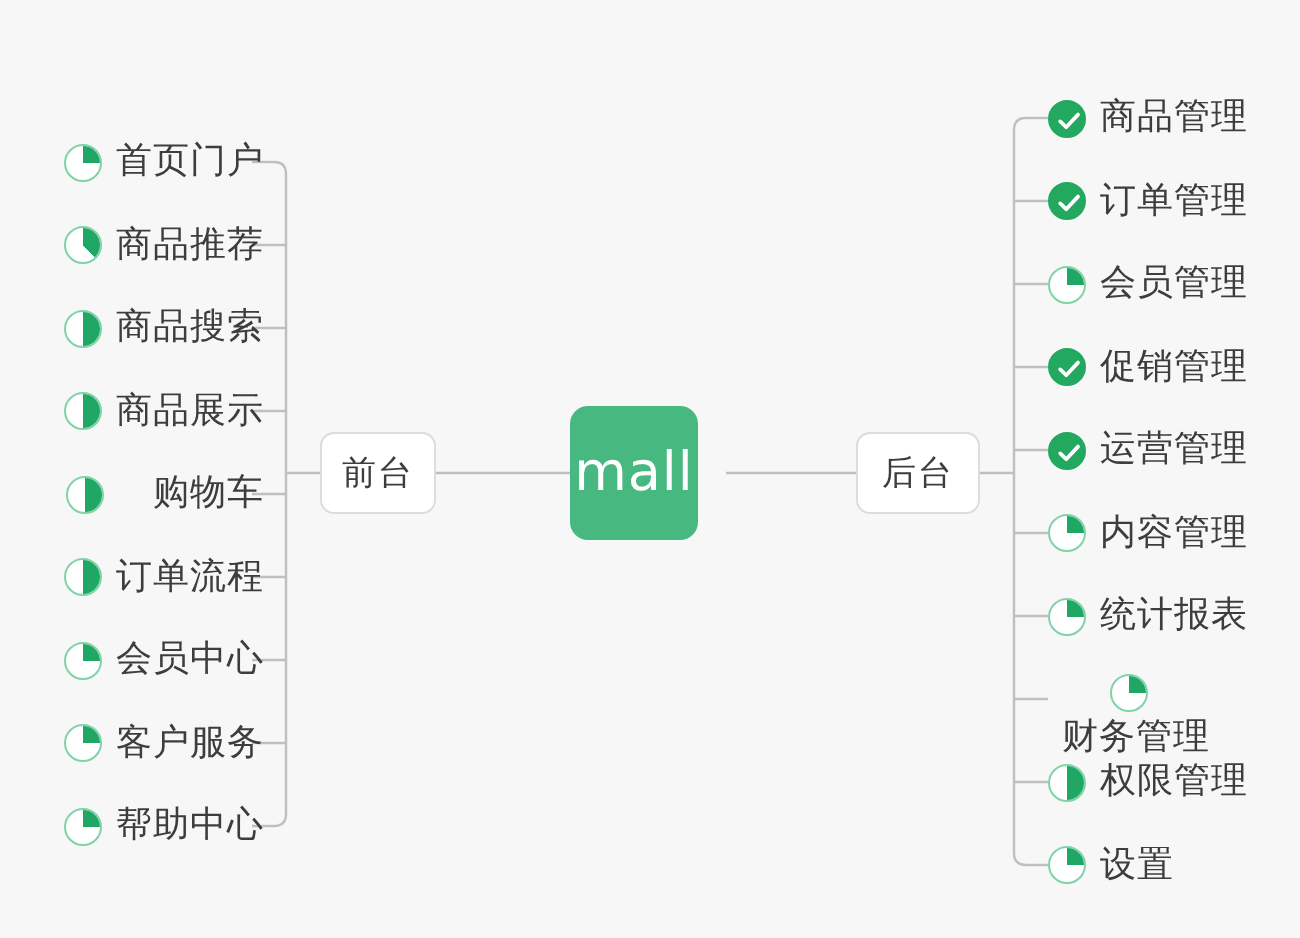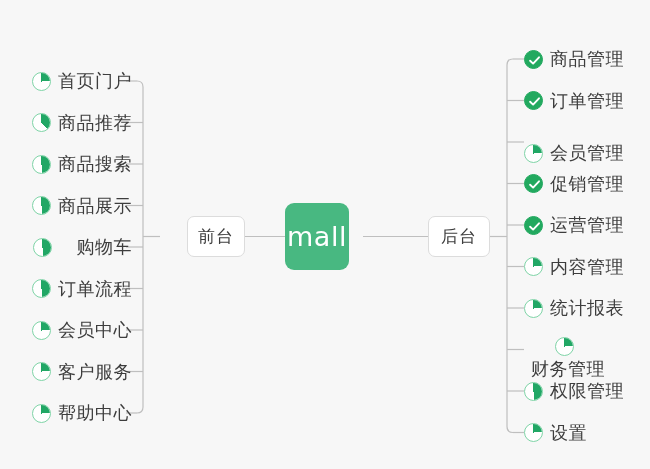--- a/index.html
+++ b/index.html
@@ -180,21 +180,21 @@
         <span class="leaf-label">商品管理</span>
       </div>
       <div class="leaf right" style="top: 87.5px;">
         <span class="ico check">
           <svg width="19" height="19" viewBox="0 0 19 19">
             <path d="M5.1 9.7 L8.1 12.6 L14.0 6.3" fill="none" stroke="#ffffff" stroke-width="1.9" stroke-linecap="round" stroke-linejoin="round"></path>
           </svg>
         </span>
         <span class="leaf-label">订单管理</span>
       </div>
-      <div class="leaf right" style="top: 140px;">
+      <div class="leaf right" style="top: 129px;">
         <span class="ico pie">
           <span class="wedge" style="background: conic-gradient(rgb(33, 167, 101) 0deg, rgb(33, 167, 101) 90deg, transparent 90deg, transparent 360deg);"></span>
         </span>
         <span class="leaf-label">会员管理</span>
       </div>
       <div class="leaf right" style="top: 170.5px;">
         <span class="ico check">
           <svg width="19" height="19" viewBox="0 0 19 19">
             <path d="M5.1 9.7 L8.1 12.6 L14.0 6.3" fill="none" stroke="#ffffff" stroke-width="1.9" stroke-linecap="round" stroke-linejoin="round"></path>
           </svg>
@@ -234,18 +234,18 @@
         <span class="leaf-label">权限管理</span>
       </div>
       <div class="leaf right" style="top: 419.5px;">
         <span class="ico pie">
           <span class="wedge" style="background: conic-gradient(rgb(33, 167, 101) 0deg, rgb(33, 167, 101) 90deg, transparent 90deg, transparent 360deg);"></span>
         </span>
         <span class="leaf-label">设置</span>
       </div>
     </div>
 
-  <div class="node-box" id="node-frontend" style="left: 160px; top: 216px; width: 58px; height: 41px; margin-left: 27px;">前台</div>
+  <div class="node-box" id="node-frontend" style="left: 160px; top: 216px; width: 58px; height: 41px;">前台</div>
 
   <div id="root-node" style="left: 285px; top: 203px; width: 64px; height: 67px;">mall</div>
 
   <div class="node-box" id="node-backend" style="left: 428px; top: 216px; width: 62px; height: 41px;">后台</div>
 </div>
 
 </body></html>

